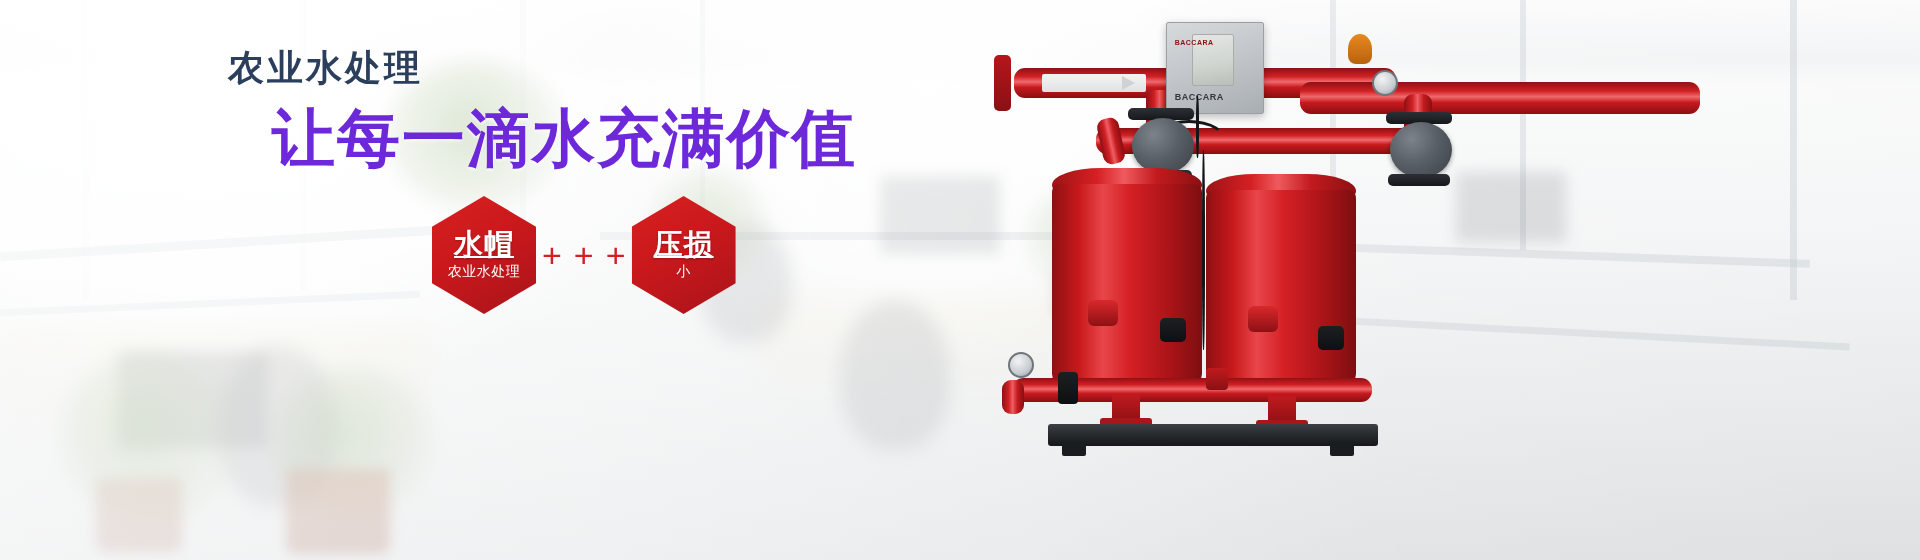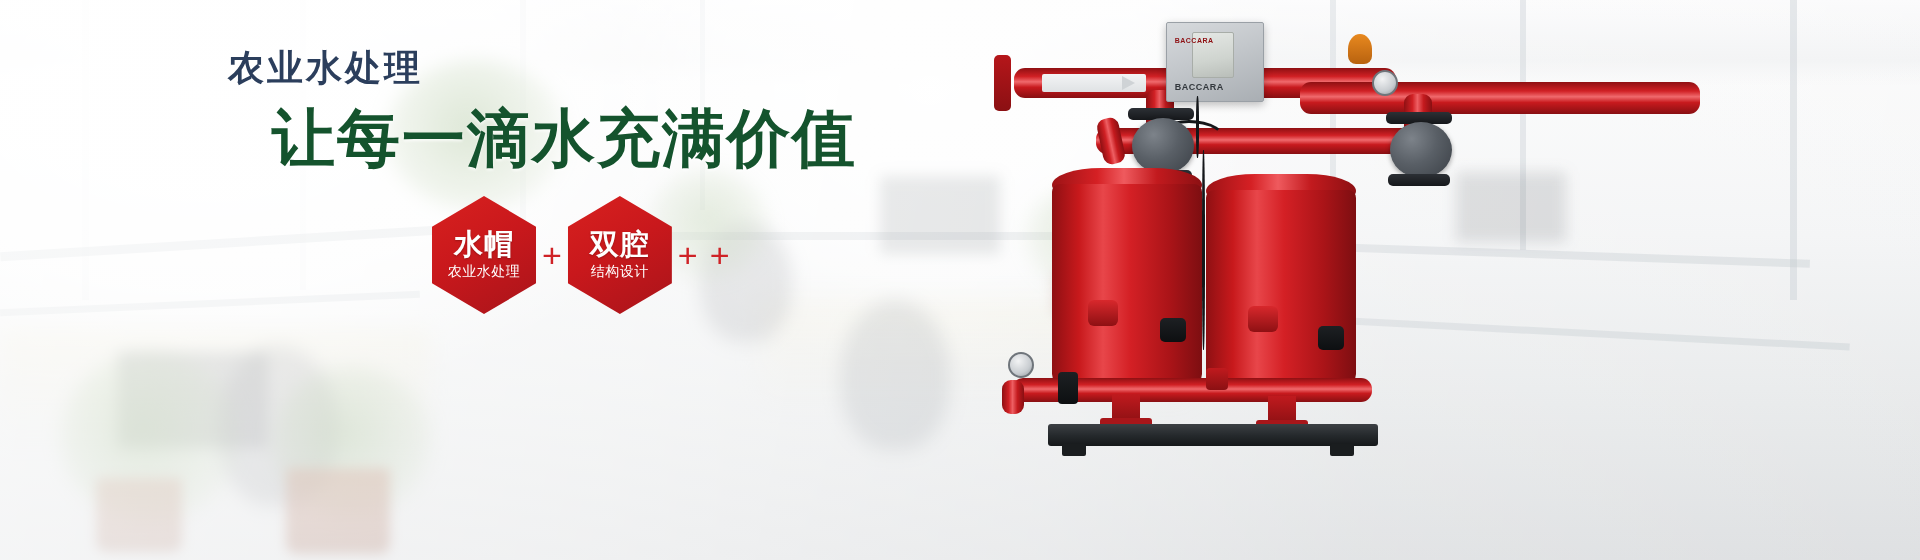--- a/index.html
+++ b/index.html
@@ -69,21 +69,21 @@
   .eyebrow {
     position:absolute; left:228px; top:44px;
     font-size:36px; font-weight:bold; letter-spacing:3px;
     color:#2b3e5c;
     text-shadow:0 1px 0 rgba(255,255,255,.8);
   }
 
   .headline {
     position:absolute; left:272px; top:96px;
     font-size:63px; font-weight:bold; letter-spacing:2px;
-    color:#14532d;
+    color:#6d28d9;
     white-space:nowrap;
     text-shadow:0 2px 3px rgba(255,255,255,.75);
   }
 
   
   .badges {
     position:absolute; left:432px; top:196px;
     display:flex; align-items:center;
   }
   .hex-wrap { position:relative; }
@@ -93,20 +93,21 @@
     background:linear-gradient(150deg,#d8211f 0%,#c9181c 45%,#a9141a 100%);
     clip-path:polygon(50% 0%,100% 26%,100% 74%,50% 100%,0% 74%,0% 26%);
     display:flex; flex-direction:column;
     align-items:center; justify-content:center;
     box-shadow:0 3px 7px rgba(0,0,0,.18);
   }
   .hex-title {
     color:#fff; font-size:29px; font-weight:bold;
     letter-spacing:1px; line-height:1.05;
     text-shadow:0 1px 2px rgba(0,0,0,.25);
+    text-decoration:underline;
   }
   .hex-sub {
     color:#fff; font-size:14px; font-weight:normal;
     margin-top:4px; letter-spacing:.5px;
     white-space:nowrap;
   }
   .hex.wide { width:116px; }
   .plus {
     color:#cf2226; font-size:34px; font-weight:300;
     margin:0 6px; line-height:1;
@@ -269,21 +270,21 @@
     <div class="e arrow-tri" style="left:122px;top:76px;"></div>
 
     <div class="e pipe-v" style="left:146px;top:90px;width:28px;height:46px;"></div>
     <div class="e pipe-v" style="left:404px;top:94px;width:28px;height:44px;"></div>
 
     <div class="e pipe-h" style="left:96px;top:128px;width:330px;height:26px;"></div>
     <div class="e pipe-v" style="left:100px;top:118px;width:22px;height:46px;transform:rotate(-12deg);"></div>
     <div class="e relief" style="left:348px;top:34px;width:24px;height:30px;"></div>
     <div class="e gauge" style="left:372px;top:70px;width:26px;height:26px;"></div>
 
-    <div class="e ctrl-box" style="left:166px;top:22px;width:98px;height:80px;">
+    <div class="e ctrl-box" style="left:166px;top:22px;width:98px;height:92px;">
       <div class="ctrl-panel"></div>
       <div class="ctrl-logo">BACCARA</div>
       <div class="ctrl-brand">BACCARA</div>
     </div>
     <div class="e cable" style="left:196px;top:96px;height:62px;"></div>
     <div class="e cable-c" style="left:150px;top:120px;width:78px;height:46px;"></div>
     <div class="e cable" style="left:202px;top:150px;height:200px;"></div>
 
     <div class="e valve-ring" style="left:128px;top:108px;width:66px;height:12px;"></div>
     <div class="e valve-body" style="left:132px;top:118px;width:62px;height:56px;"></div>
@@ -328,28 +329,28 @@
     <div class="badges">
 
       <div class="hex-wrap">
         <div class="hex">
           <div class="hex-title">水帽</div>
           <div class="hex-sub">农业水处理</div>
         </div>
       </div>
       <div class="plus">+</div>
 
+      <div class="plus">+</div>
+
+      <div class="plus">+</div>
+
       <div class="hex-wrap">
         <div class="hex">
-          <div class="hex-title">双腔</div>
-          <div class="hex-sub">结构设计</div>
+          <div class="hex-title">压损</div>
+          <div class="hex-sub">小</div>
         </div>
       </div>
-      <div class="plus">+</div>
-
-      <div class="plus">+</div>
-
 
     </div>
 
   </div>
 
 </div>
 
 </body></html>

